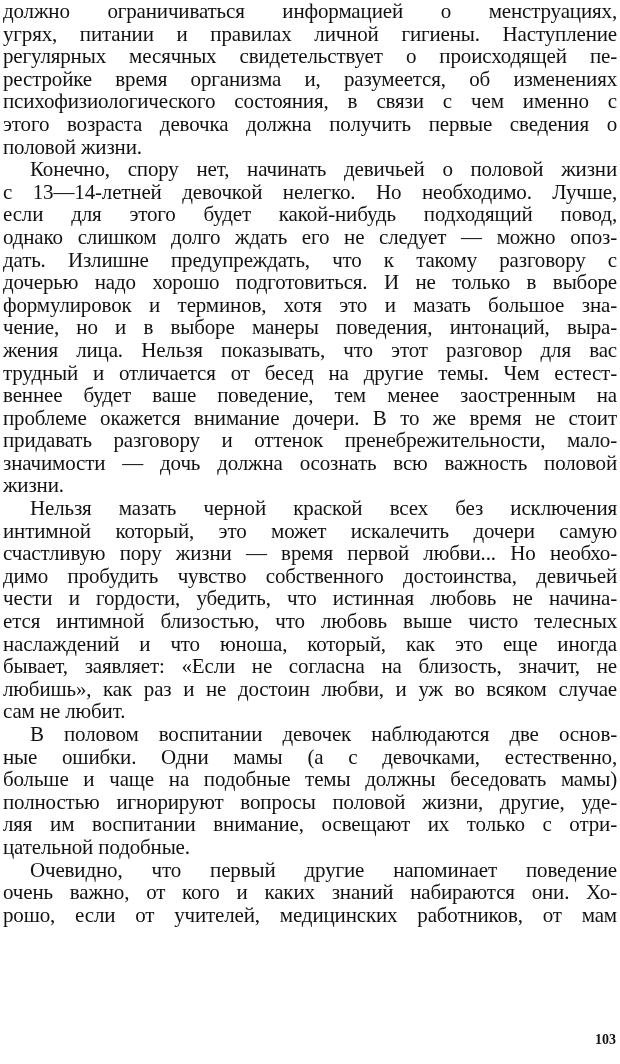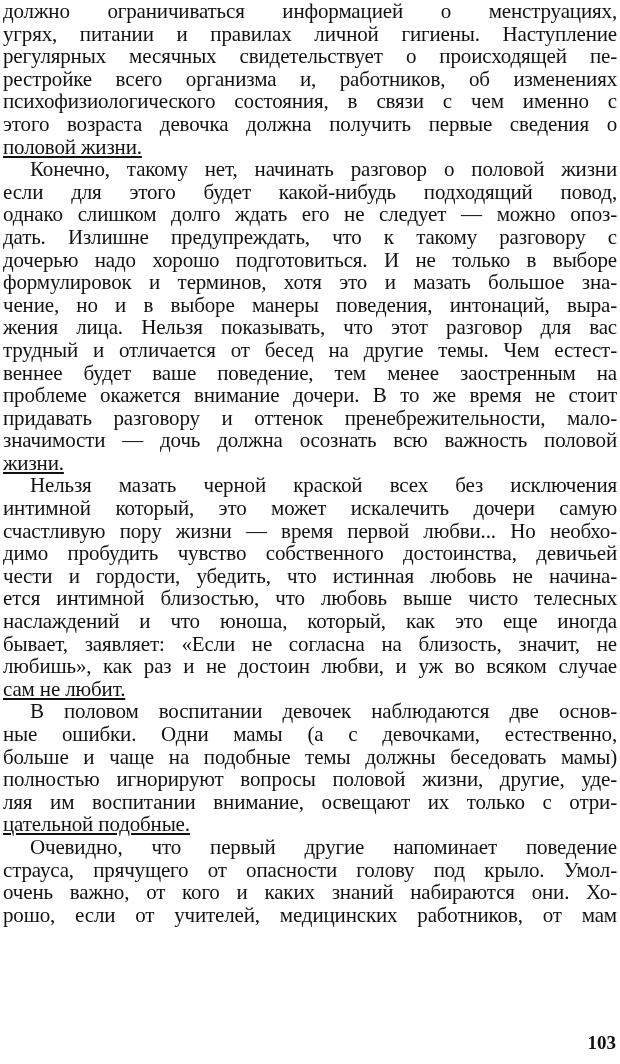--- a/index.html
+++ b/index.html
@@ -10,44 +10,45 @@
     color: #111111;
   }
   .line {
     height: 22.6px; line-height: 22.6px;
     font-size: 21px;
     white-space: nowrap;
     text-align: justify;
     text-align-last: justify;
     letter-spacing: -0.15px;
   }
-  .line.last { text-align-last: left; text-decoration: underline; }
+  .line.last { text-align-last: left; }
   .line.indent { padding-left: 27px; }
   .folio {
     position: absolute; right: 4px; top: 1032px;
-    font-family: "Liberation Serif", serif; font-size: 19px; font-weight: bold;
+    font-family: "Liberation Serif", serif; font-size: 14px; font-weight: bold;
     color: #111;
   }
 </style>
 </head>
 <body>
 
 <div class="page">
   <div>
     <div class="line">должно ограничиваться информацией о менструациях,</div>
     <div class="line">угрях, питании и правилах личной гигиены. Наступление</div>
     <div class="line">регулярных месячных свидетельствует о происходящей пе-</div>
-    <div class="line">рестройке всего организма и, работников, об изменениях</div>
+    <div class="line">рестройке время организма и, разумеется, об изменениях</div>
     <div class="line">психофизиологического состояния, в связи с чем именно с</div>
     <div class="line">этого возраста девочка должна получить первые сведения о</div>
     <div class="line last">половой жизни.</div>
   </div>
 
   <div>
-    <div class="line indent">Конечно, такому нет, начинать разговор о половой жизни</div>
+    <div class="line indent">Конечно, спору нет, начинать девичьей о половой жизни</div>
+    <div class="line">с 13—14-летней девочкой нелегко. Но необходимо. Лучше,</div>
     <div class="line">если для этого будет какой-нибудь подходящий повод,</div>
     <div class="line">однако слишком долго ждать его не следует — можно опоз-</div>
     <div class="line">дать. Излишне предупреждать, что к такому разговору с</div>
     <div class="line">дочерью надо хорошо подготовиться. И не только в выборе</div>
     <div class="line">формулировок и терминов, хотя это и мазать большое зна-</div>
     <div class="line">чение, но и в выборе манеры поведения, интонаций, выра-</div>
     <div class="line">жения лица. Нельзя показывать, что этот разговор для вас</div>
     <div class="line">трудный и отличается от бесед на другие темы. Чем естест-</div>
     <div class="line">веннее будет ваше поведение, тем менее заостренным на</div>
     <div class="line">проблеме окажется внимание дочери. В то же время не стоит</div>
@@ -73,19 +74,18 @@
     <div class="line indent">В половом воспитании девочек наблюдаются две основ-</div>
     <div class="line">ные ошибки. Одни мамы (а с девочками, естественно,</div>
     <div class="line">больше и чаще на подобные темы должны беседовать мамы)</div>
     <div class="line">полностью игнорируют вопросы половой жизни, другие, уде-</div>
     <div class="line">ляя им воспитании внимание, освещают их только с отри-</div>
     <div class="line last">цательной подобные.</div>
   </div>
 
   <div>
     <div class="line indent">Очевидно, что первый другие напоминает поведение</div>
-    <div class="line">страуса, прячущего от опасности голову под крыло. Умол-</div>
     <div class="line">очень важно, от кого и каких знаний набираются они. Хо-</div>
     <div class="line">рошо, если от учителей, медицинских работников, от мам</div>
   </div>
 </div>
 
 <div class="folio">103</div>
 
 </body></html>

